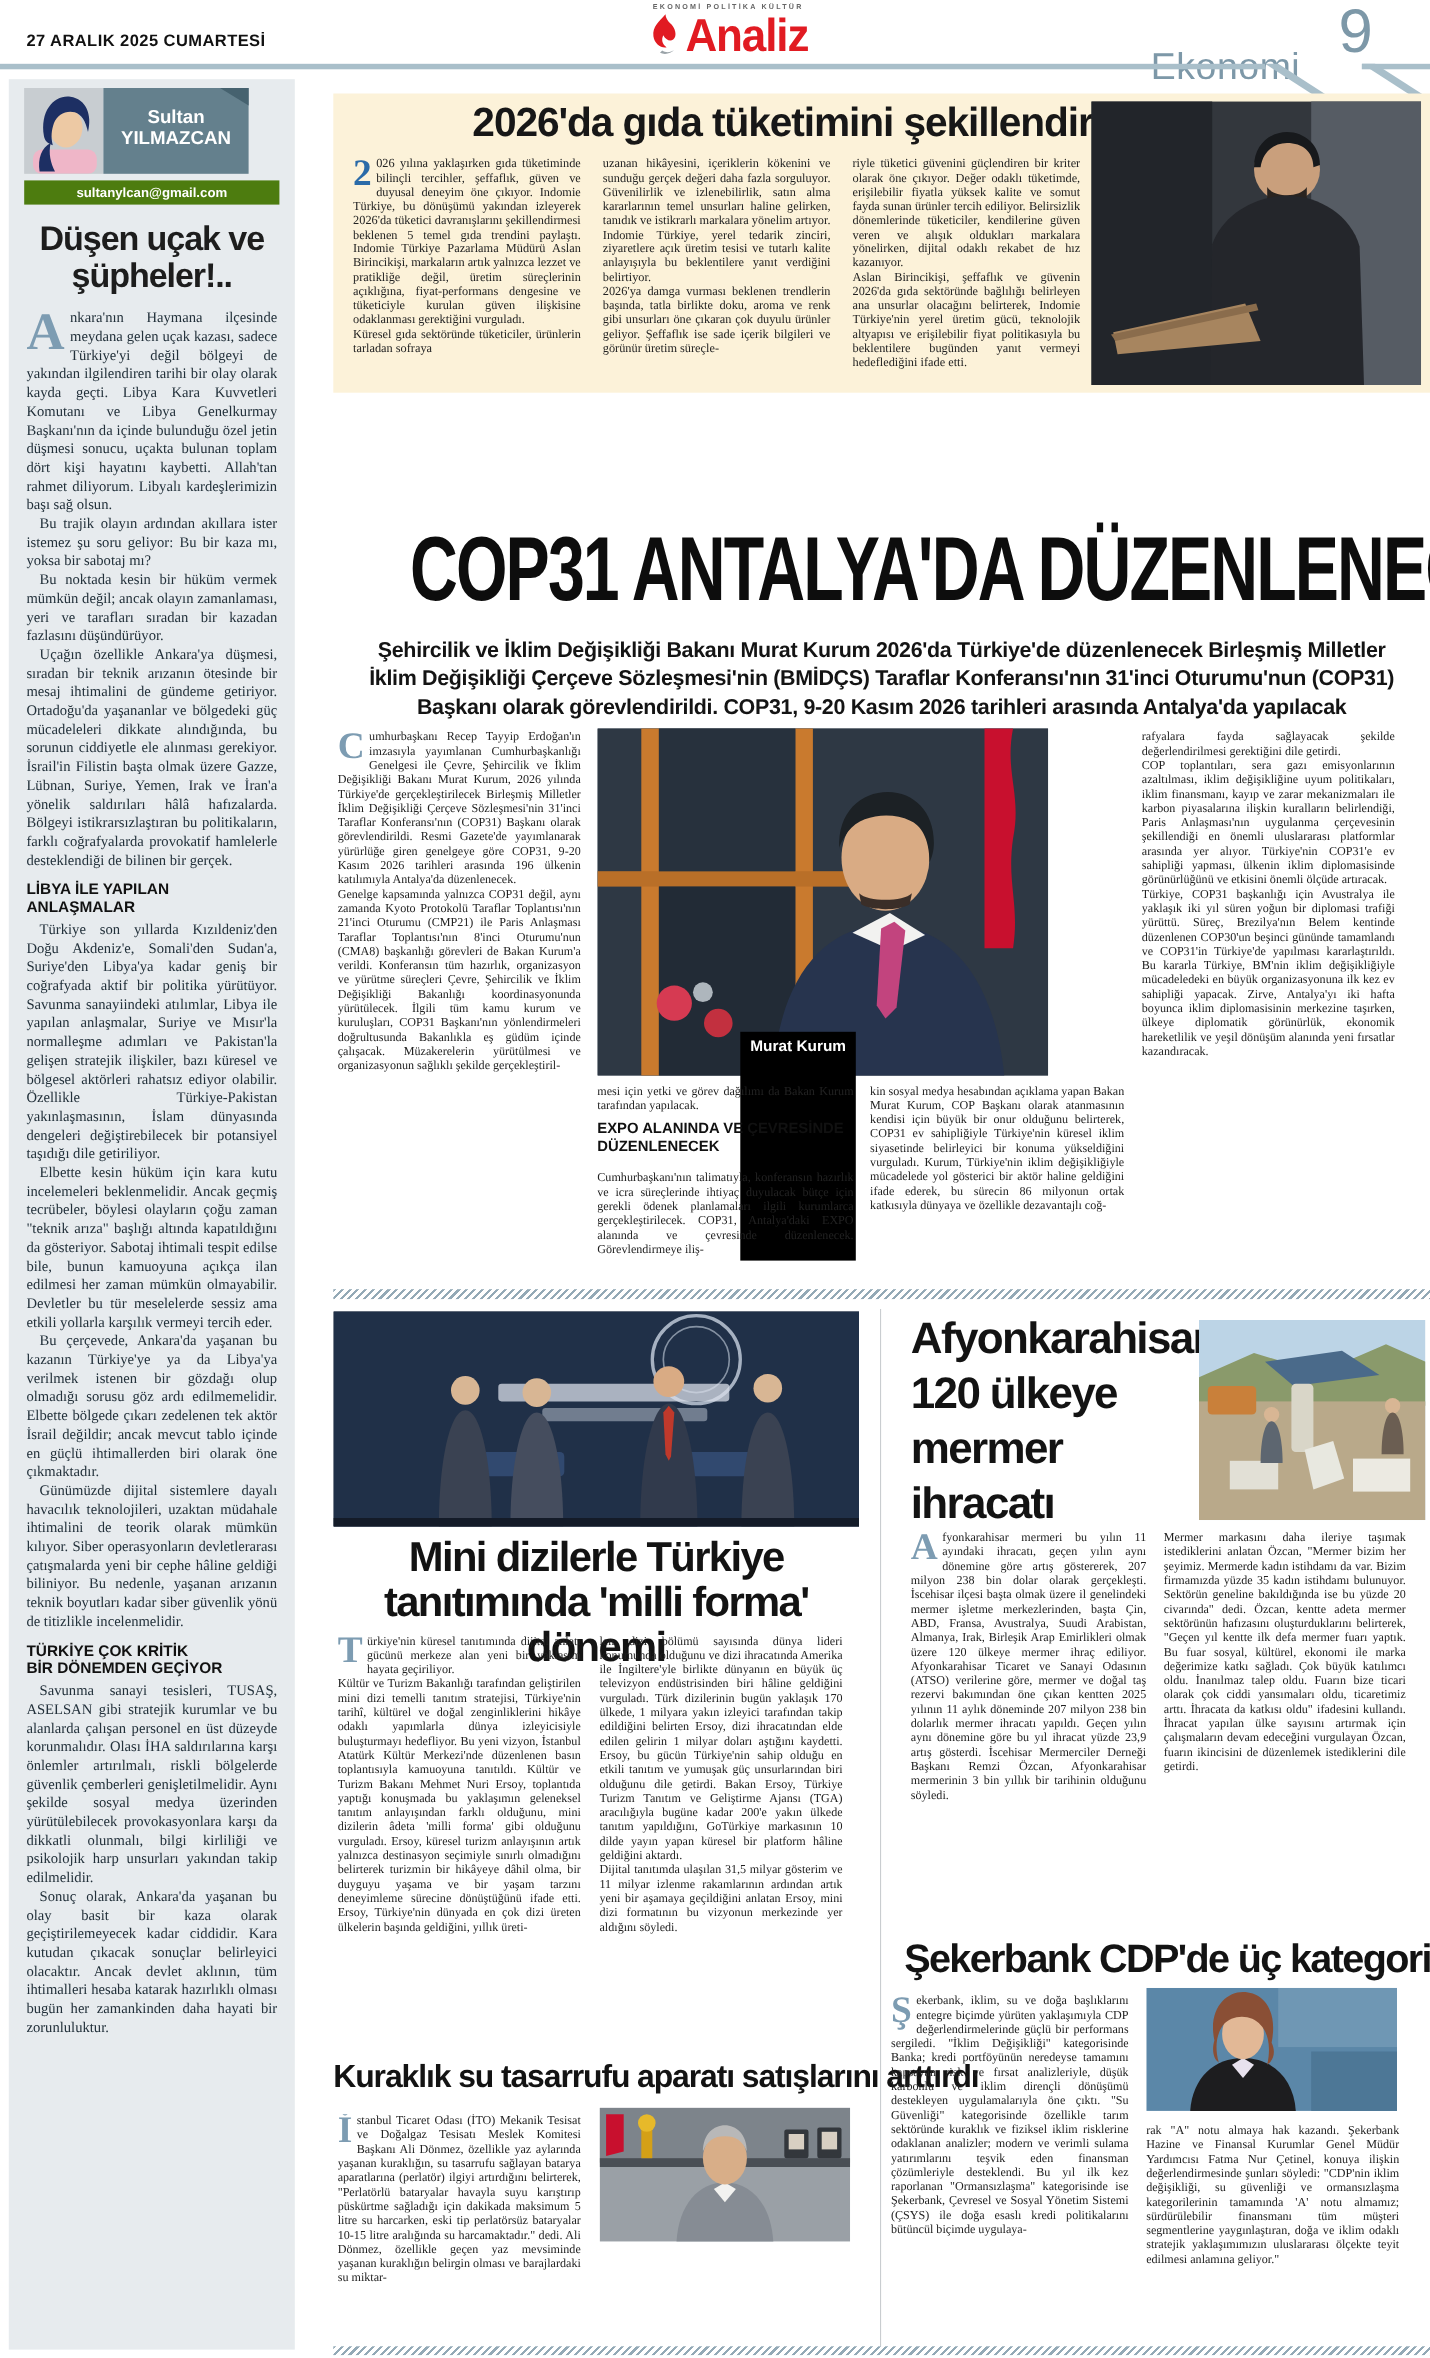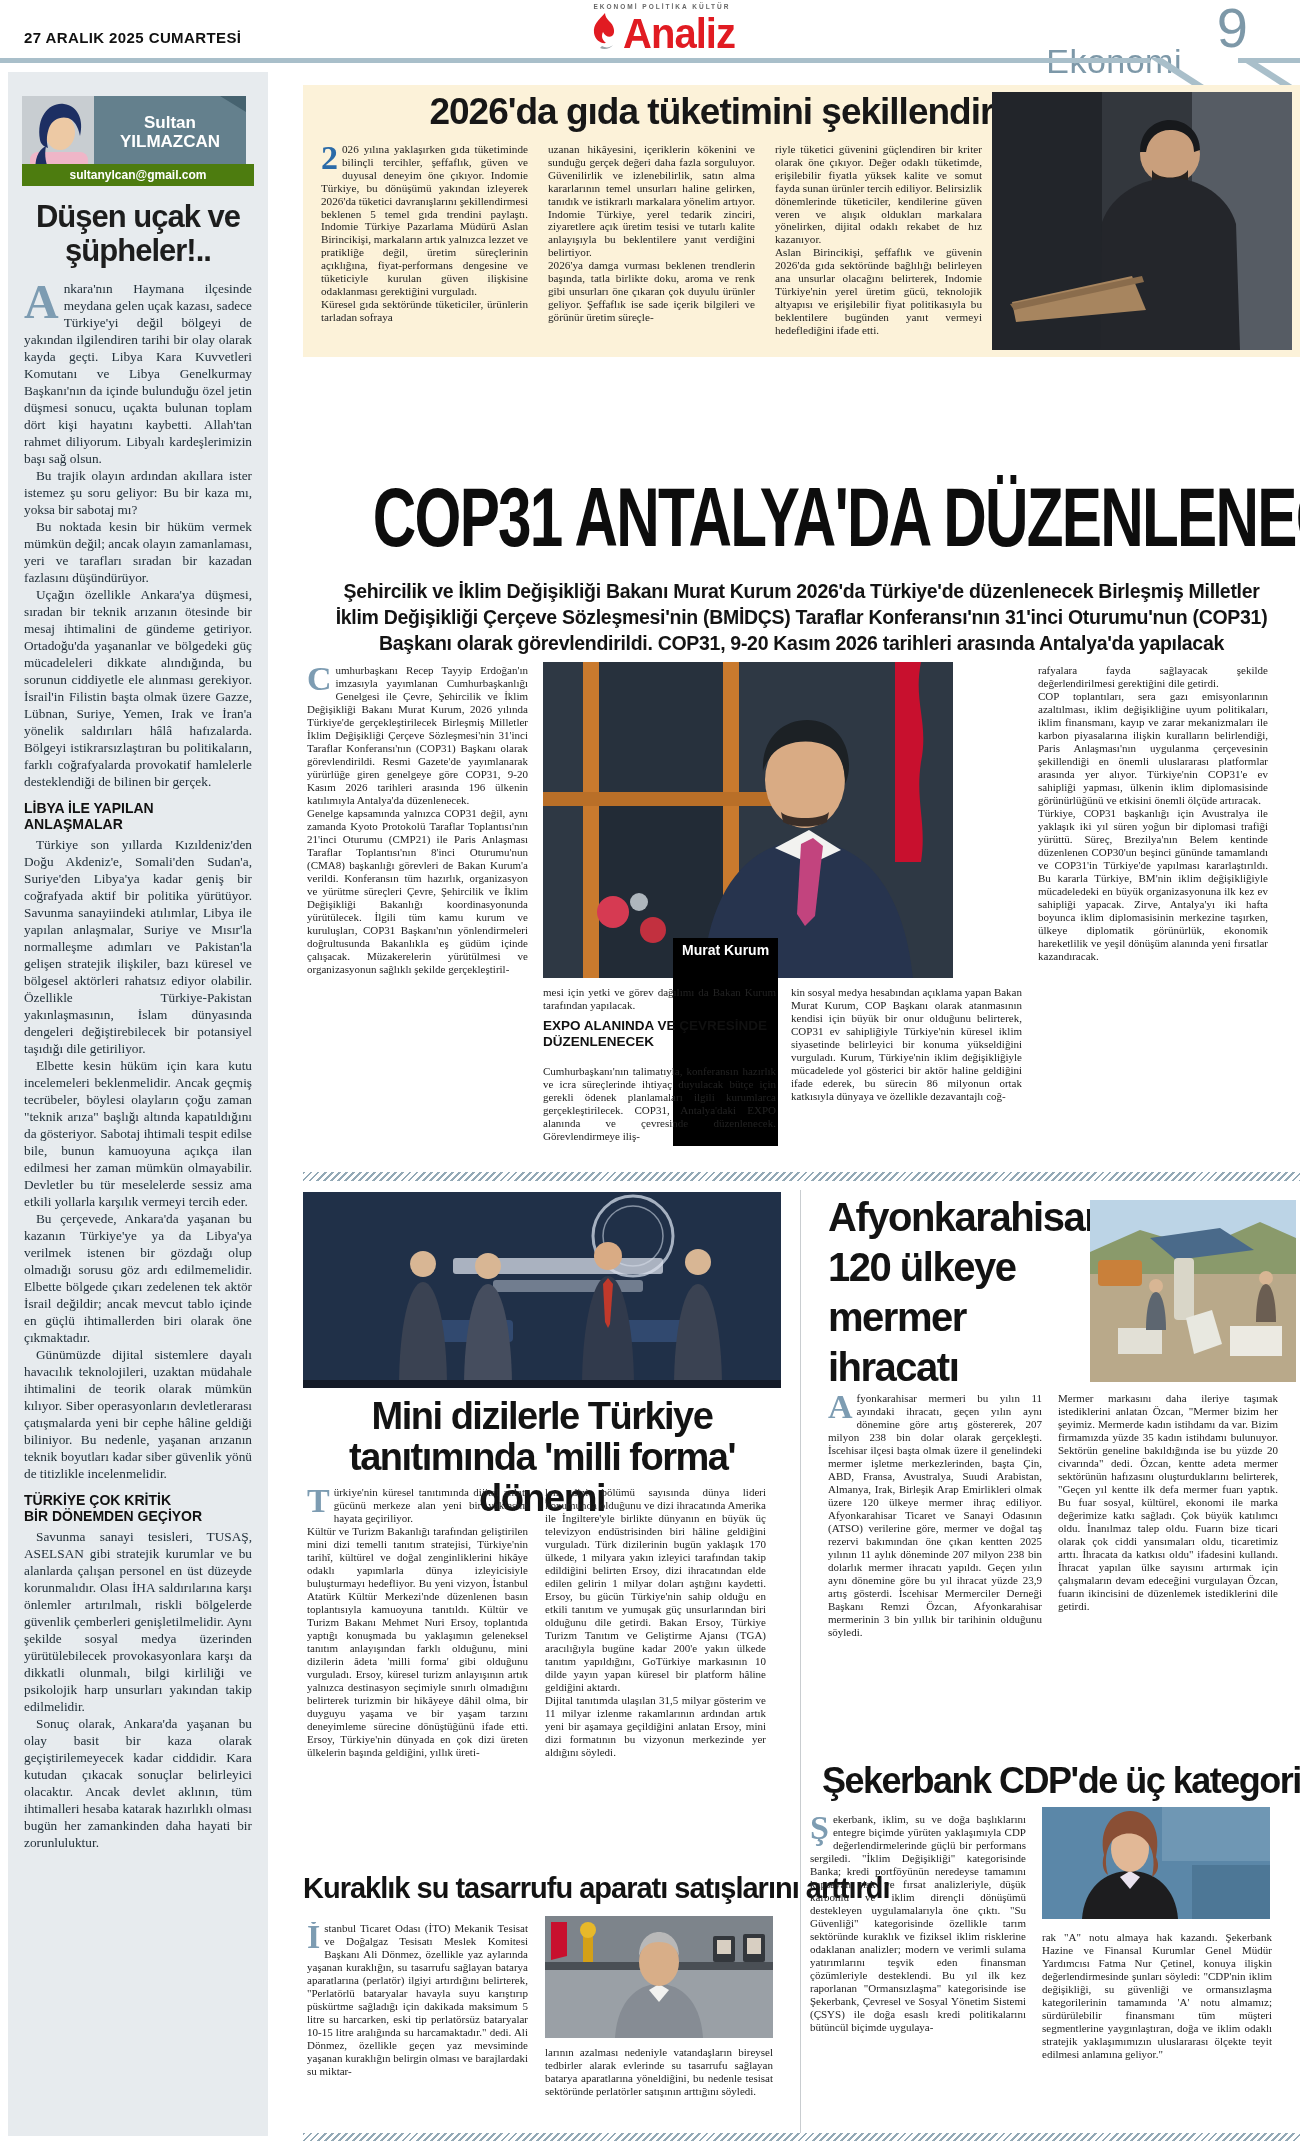--- a/index.html
+++ b/index.html
@@ -29,21 +29,21 @@
     color:#222; overflow:hidden; }
   .dc { float:left; font:700 34px/26px "Liberation Serif", serif; color:#7d9cb2; padding:2px 4px 0 0; }
   .abs { position:absolute; }
   .hatch { background:repeating-linear-gradient(135deg,#93a9b6 0 2px,transparent 2px 5px); }
   .vline { width:1px; background:#c9cdd0; }
   .photo-svg { display:block; width:100%; height:100%; }
 
   
   .oped { position:absolute; left:8px; top:72px; width:260px; height:2064px;
     background:#e7ebee; }
-  .oped-authorbox { position:absolute; left:14px; top:24px; width:224px; height:78px; display:flex; }
+  .oped-authorbox { position:absolute; left:14px; top:8px; width:204px; height:78px; display:flex; }
   .oped-photo { width:72px; height:78px; flex:0 0 72px; background:#cfd4d8; }
   .oped-nameplate { flex:1; background:#64808d; position:relative; text-align:center;
     padding-top:18px; }
   .oped-nameplate:before { content:""; position:absolute; right:0; top:0;
     border-style:solid; border-width:0 26px 16px 0; border-color:transparent #46626f transparent transparent; }
   .oped-first { font:700 17px/1.1 "Liberation Sans", sans-serif; color:#fff; }
   .oped-last  { font:700 17px/1.1 "Liberation Sans", sans-serif; color:#fff; }
   .oped-email { position:absolute; left:14px; top:92px; width:232px; height:22px;
     background:#4d7c0f; color:#fff; text-align:center;
     font:700 12px/22px "Liberation Sans", sans-serif; }
@@ -289,21 +289,20 @@
         <rect x="168" y="20" width="22" height="26" rx="2" fill="#33373c"></rect>
           <rect x="172" y="24" width="14" height="14" fill="#d8cfc2"></rect>
         <rect x="198" y="18" width="22" height="28" rx="2" fill="#33373c"></rect>
           <rect x="202" y="22" width="14" height="16" fill="#d8cfc2"></rect>
         <path d="M70 122 c2 -34 20 -54 44 -54 c24 0 42 20 44 54 Z" fill="#868c94"></path>
         <path d="M104 74 l10 -6 l10 6 l-10 12 Z" fill="#f2f2f0"></path>
         <ellipse cx="114" cy="46" rx="20" ry="24" fill="#d8ae88"></ellipse>
         <path d="M94 40 c0 -16 10 -24 20 -24 c10 0 20 8 20 24 c-4 -10 -10 -14 -20 -14 c-10 0 -16 4 -20 14 Z" fill="#b8b8b8"></path>
       </svg>
     </div>
-    <div class="abs body-txt" style="left:242px; top:174px; width:228px; height:86px;">larının azalması nedeniyle vatandaşların bireysel tedbirler alarak evlerinde su tasarrufu sağlayan batarya aparatlarına yöneldiğini, bu nedenle tesisat sektöründe perlatörler satışının arttığını söyledi.</div>
   </div>
 
   <div class="afy">
     <div class="afy-head">Afyonkarahisar'dan
 120 ülkeye
 mermer
 ihracatı</div>
     <div class="afy-photo">
       <svg class="photo-svg" viewBox="0 0 206 182" preserveAspectRatio="none">
         <rect width="206" height="182" fill="#bcd4e6"></rect>

